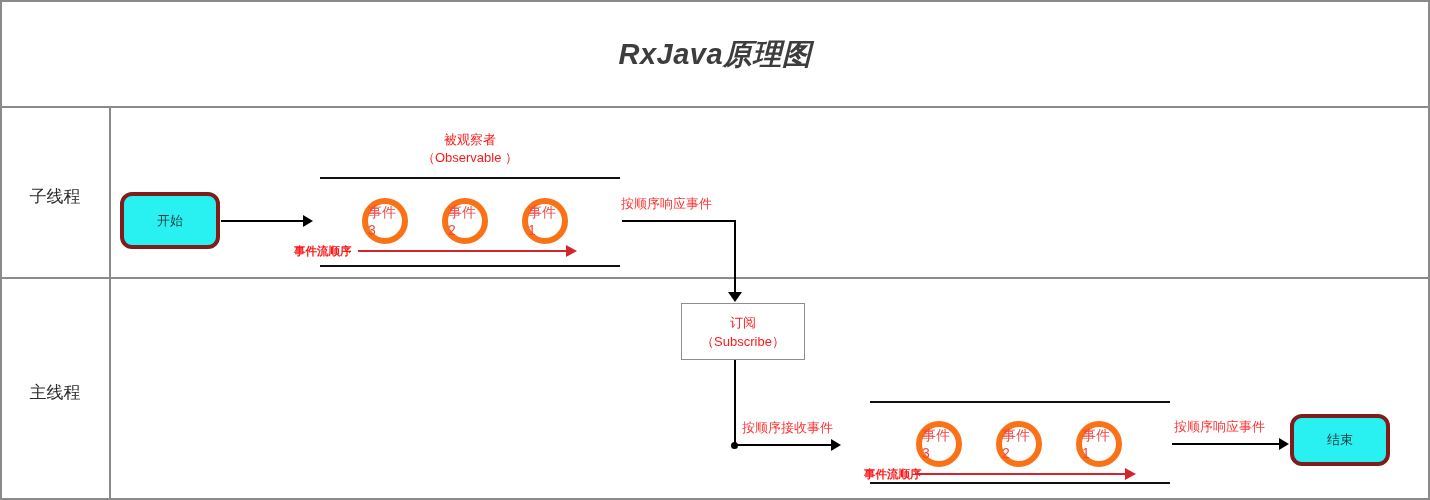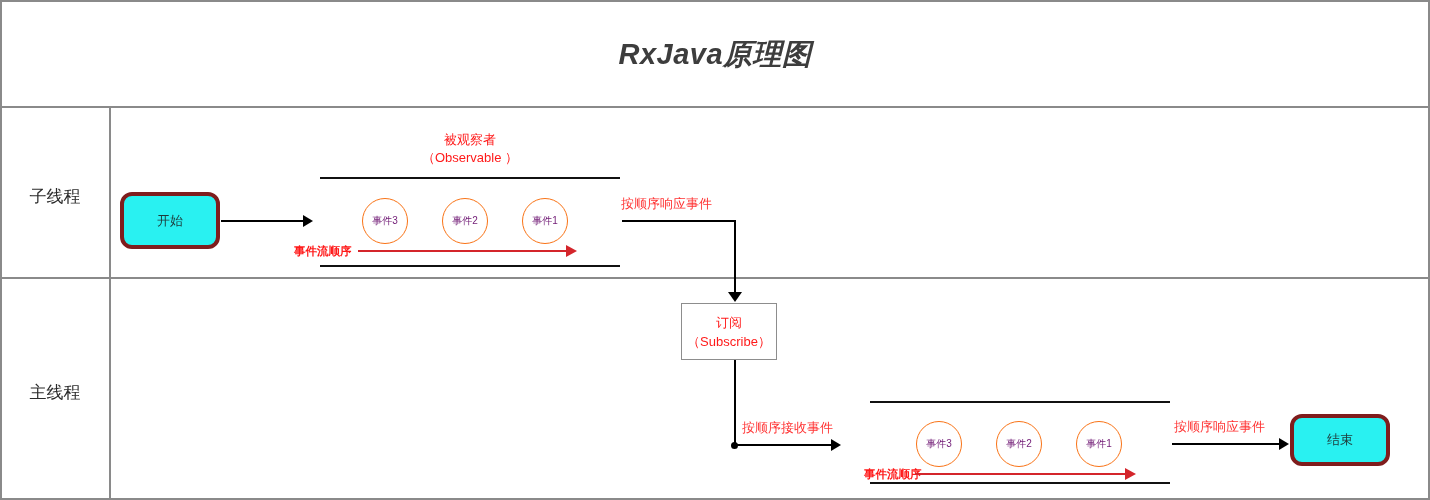--- a/index.html
+++ b/index.html
@@ -97,28 +97,28 @@
     font-size: 13px;
     line-height: 18px;
     white-space: nowrap;
   }
 
   
   .event-circle {
     position: absolute;
     width: 46px;
     height: 46px;
-    border: 1px solid #f97316;
+    border: 6px solid #f97316;
     border-radius: 50%;
     background: #ffffff;
     display: flex;
     align-items: center;
     justify-content: center;
-    font-size: 10px;
-    color: #701a75;
+    font-size: 14px;
+    color: #ef4444;
     box-sizing: border-box;
   }
 
   
   .conn-h {
     position: absolute;
     height: 2px;
     background: #000000;
   }
   .conn-v {
@@ -226,21 +226,21 @@
 
   <div class="flow-label" style="left:294px;top:244px;">事件流顺序</div>
   <div class="flow-line" style="left:358px;top:250px;width:211px;"></div>
   <div class="flow-arrow" style="left:566px;top:245px;"></div>
 
   <div class="conn-label" style="left:621px;top:195px;">按顺序响应事件</div>
   <div class="conn-h" style="left:622px;top:220px;width:114px;"></div>
   <div class="conn-v" style="left:734px;top:220px;height:79px;"></div>
   <div class="arrow-down" style="left:728px;top:292px;"></div>
 
-  <div class="proc-node" style="left:681px;top:303px;width:96px;height:57px;">
+  <div class="proc-node" style="left:681px;top:303px;width:124px;height:57px;">
     <span>订阅</span>
     <span>（Subscribe）</span>
   </div>
 
   <div class="conn-v" style="left:734px;top:360px;height:86px;"></div>
   <div class="junction-dot" style="left:731px;top:442px;"></div>
   <div class="conn-label" style="left:742px;top:419px;">按顺序接收事件</div>
   <div class="conn-h" style="left:734px;top:444px;width:100px;"></div>
   <div class="arrow-right" style="left:831px;top:439px;"></div>
 

